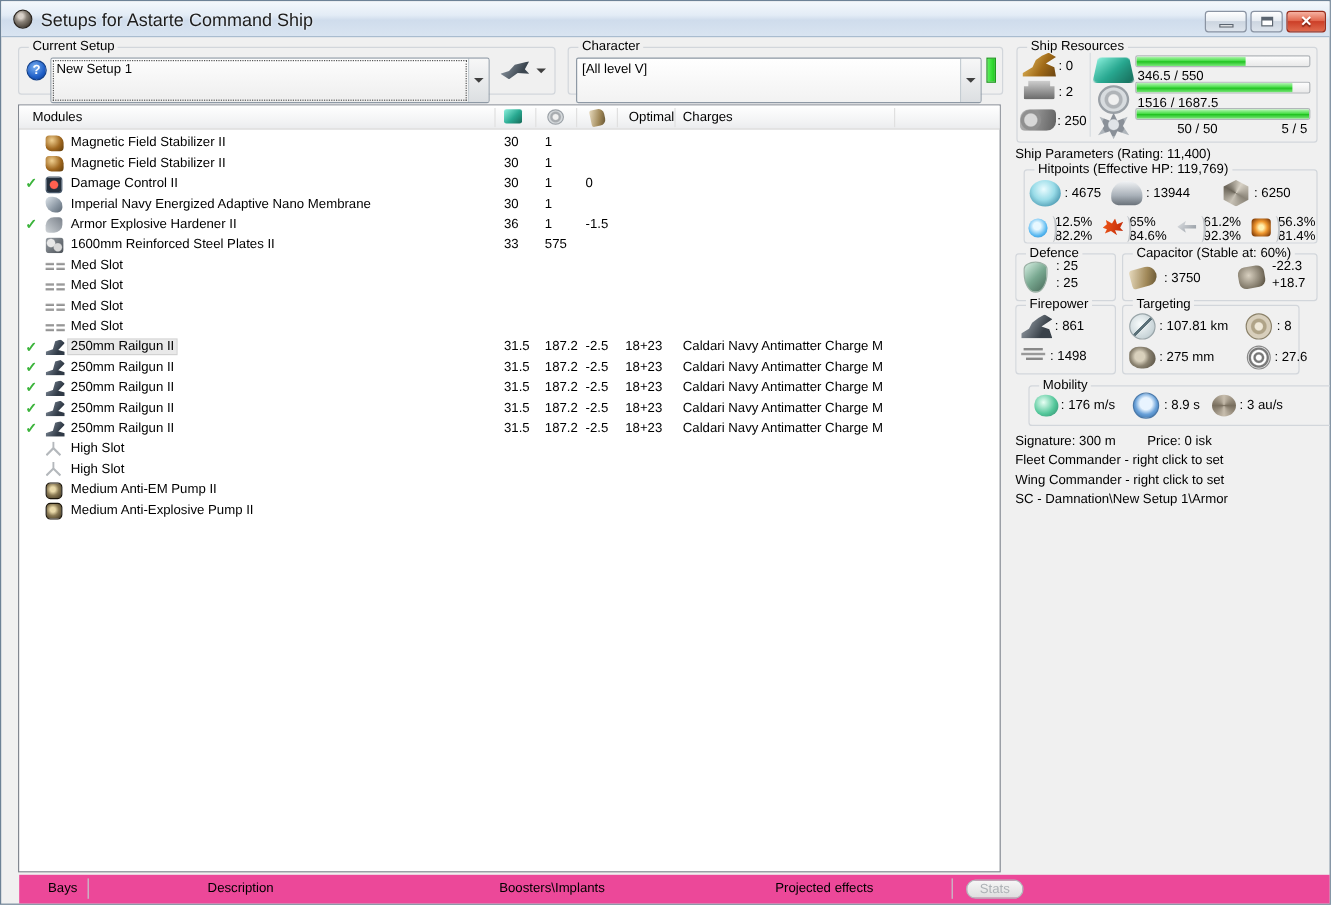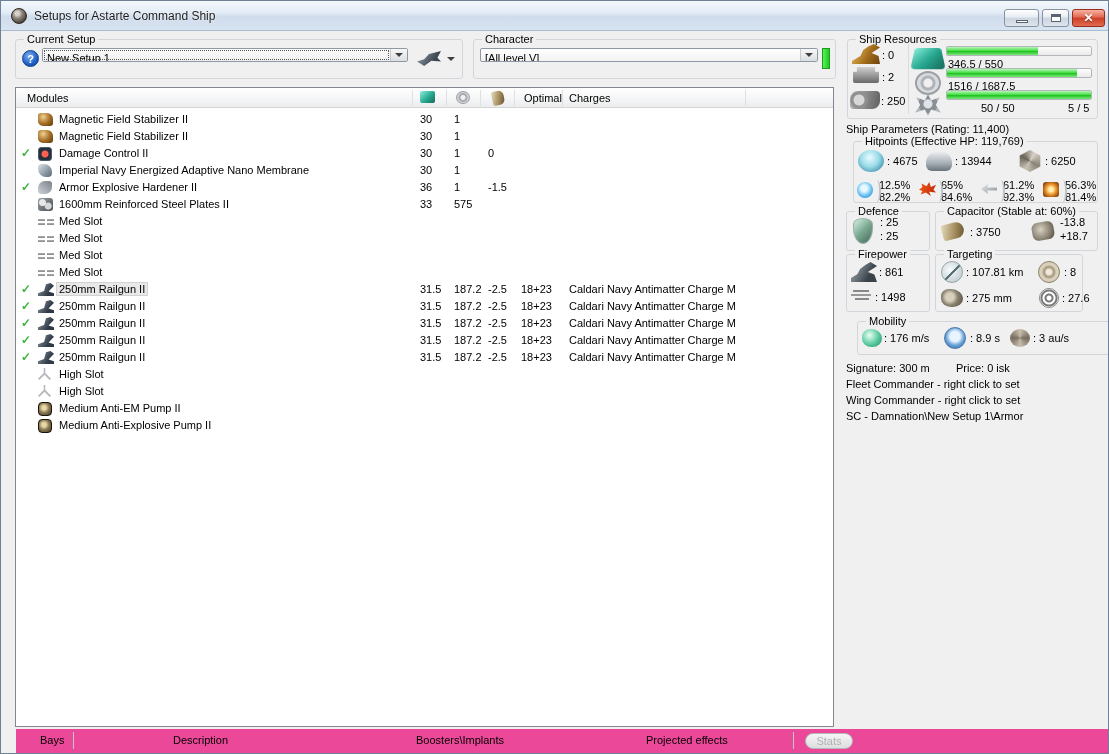--- a/index.html
+++ b/index.html
@@ -3,34 +3,34 @@
 <meta charset="utf-8">
 <style>
   html,body{margin:0;padding:0;background:#b8c6d6;}
   *{box-sizing:border-box;font-family:"Liberation Sans",sans-serif;}
   #win{position:relative;width:1109px;height:754px;background:#f0f0f0;border:1px solid #6d8296;outline:1px solid #3c5064;overflow:hidden;font-size:11px;color:#000;}
   
   #titlebar{position:absolute;left:0;top:0;width:100%;height:30px;
     background:linear-gradient(#f4f8fc,#e3ecf6 40%,#cfdcec 55%,#d9e4f1);border-bottom:1px solid #a9bccf;}
   .app-icon{position:absolute;left:10px;top:7px;width:16px;height:16px;border-radius:50%;
     background:radial-gradient(circle at 38% 32%,#d8d0c8 0 2px,#8a8278 5px,#3a342c 11px);border:1px solid #2a241e;}
-  #title-text{position:absolute;left:33px;top:8px;font-size:12px;color:#1c1c1c;text-shadow:0 0 2px #fff;}
+  #title-text{position:absolute;left:33px;top:8px;font-size:15px;color:#1c1c1c;text-shadow:0 0 2px #fff;}
   .winbtn{position:absolute;top:8px;height:18px;border:1px solid #8a93a2;border-radius:3px;
     background:linear-gradient(#fefefe,#e7ecf2 45%,#ccd5e0 50%,#dde4ec);}
   #btn-min{left:1003px;width:35px;}
   #btn-max{left:1041px;width:27px;}
   #btn-close{left:1071px;width:33px;background:linear-gradient(#f6b2a2,#e2684f 45%,#cc3f28 50%,#e06a4e);border-color:#9a2d1c;}
   #btn-min .glyph{position:absolute;left:11px;top:10px;width:12px;height:3px;background:#fff;border:1px solid #5a6470;}
   #btn-max .glyph{position:absolute;left:8px;top:4px;width:10px;height:8px;border:1px solid #5a6470;background:#fff;border-top-width:3px;}
   #btn-close .glyph{position:absolute;left:0;top:1px;width:100%;text-align:center;color:#fff;font-weight:bold;font-size:12px;text-shadow:0 1px 1px #802010;}
   
   .gbox{position:absolute;border:1px solid #d2d6db;border-radius:3px;}
   .gbox>.glabel{position:absolute;left:8px;top:-7px;background:#f0f0f0;padding:0 3px;white-space:nowrap;}
   
-  .combo{position:absolute;display:flex;align-items:stretch;background:linear-gradient(#fff,#f2f2f2);border:1px solid #8e99a5;border-radius:2px;height:14px;}
+  .combo{position:absolute;display:flex;align-items:stretch;background:linear-gradient(#fff,#f2f2f2);border:1px solid #8e99a5;border-radius:2px;height:38px;}
   .combo .ctext{flex:1;padding:3px 4px 0 4px;white-space:nowrap;overflow:hidden;}
   .combo.focused .ctext{outline:1px dotted #555;outline-offset:-2px;background:linear-gradient(#fdfdfd,#eee);}
   .combo .carrow{width:17px;display:flex;align-items:center;justify-content:center;background:linear-gradient(#f7f7f7,#dcdfe2);border-left:1px solid #c4ccd2;}
   .tri-down{width:0;height:0;border-left:4px solid transparent;border-right:4px solid transparent;border-top:4px solid #404040;}
   .help-btn{position:absolute;width:17px;height:17px;border-radius:50%;text-align:center;line-height:17px;color:#fff;font-weight:bold;
     background:radial-gradient(circle at 40% 33%,#7ab0f0,#2060c8 60%,#0a3a90);border:1px solid #12408a;}
   .tool-icon{position:absolute;width:24px;height:15px;background:linear-gradient(120deg,#9aa4ae,#3c4650 70%);
     clip-path:polygon(0 70%,30% 55%,50% 20%,100% 0,85% 45%,100% 70%,60% 65%,30% 100%);}
   .green-bar{position:absolute;width:8px;height:21px;background:linear-gradient(90deg,#5af05a,#1ecc1e);border:1px solid #1e9a1e;}
   
@@ -449,21 +449,21 @@
     <span class="ic ic-defshield" style="left:6px;top:6px;"></span>
     <span class="stack" style="left:33px;top:5px;">: 25</span>
     <span class="stack" style="left:33px;top:19px;">: 25</span>
   </div>
 
   <div class="gbox" style="left:934px;top:210px;width:163px;height:40px;">
     <span class="glabel">Capacitor (Stable at: 60%)</span>
     <span class="ic ic-capbattery" style="left:6px;top:11px;"></span>
     <span class="rp-text" style="left:34px;top:14px;">: 3750</span>
     <span class="ic ic-caprecharge" style="left:96px;top:10px;"></span>
-    <span class="stack" style="left:124px;top:5px;">-13.8</span>
+    <span class="stack" style="left:124px;top:5px;">-22.3</span>
     <span class="stack" style="left:124px;top:19px;">+18.7</span>
   </div>
 
   <div class="gbox" style="left:845px;top:253px;width:84px;height:58px;">
     <span class="glabel">Firepower</span>
     <span class="ic ic-fpturret" style="left:4px;top:7px;"></span>
     <span class="rp-text" style="left:32px;top:11px;">: 861</span>
     <span class="ic ic-volley" style="left:4px;top:34px;"></span>
     <span class="rp-text" style="left:28px;top:36px;">: 1498</span>
   </div>

